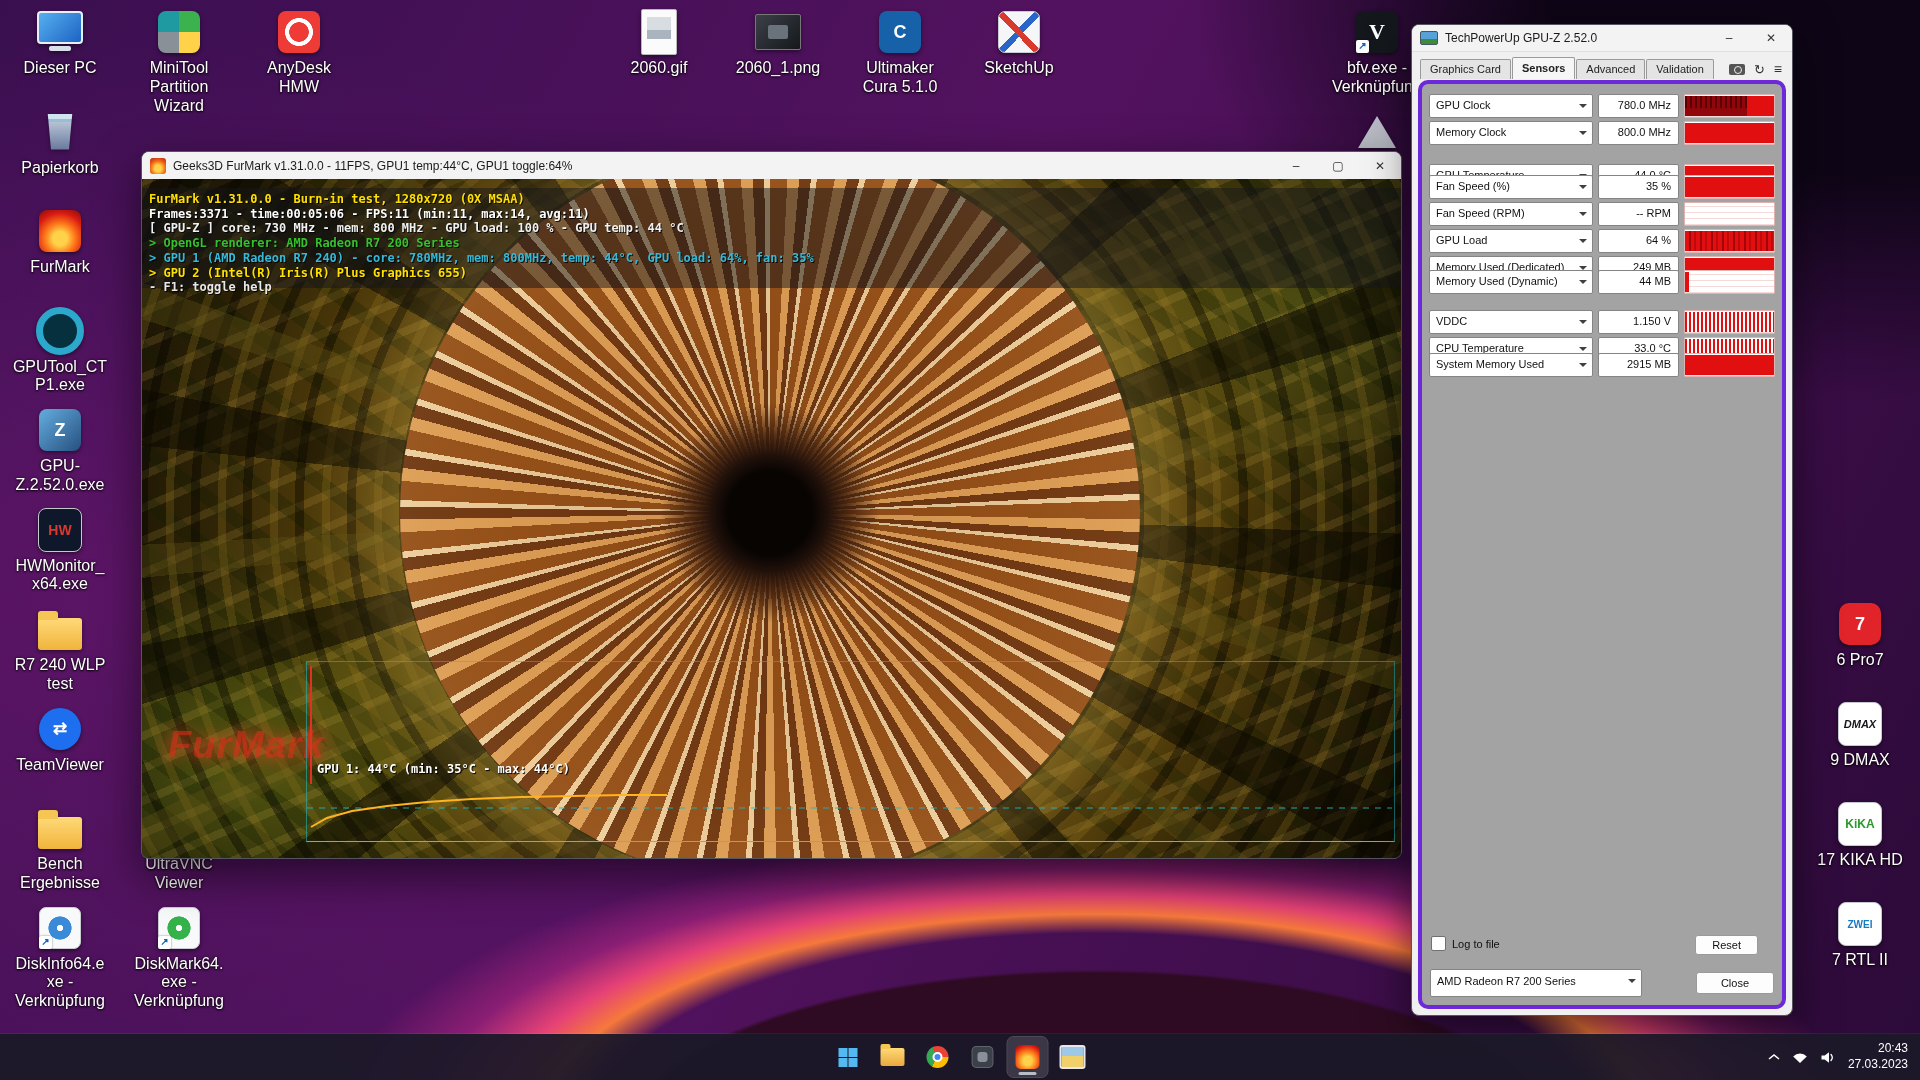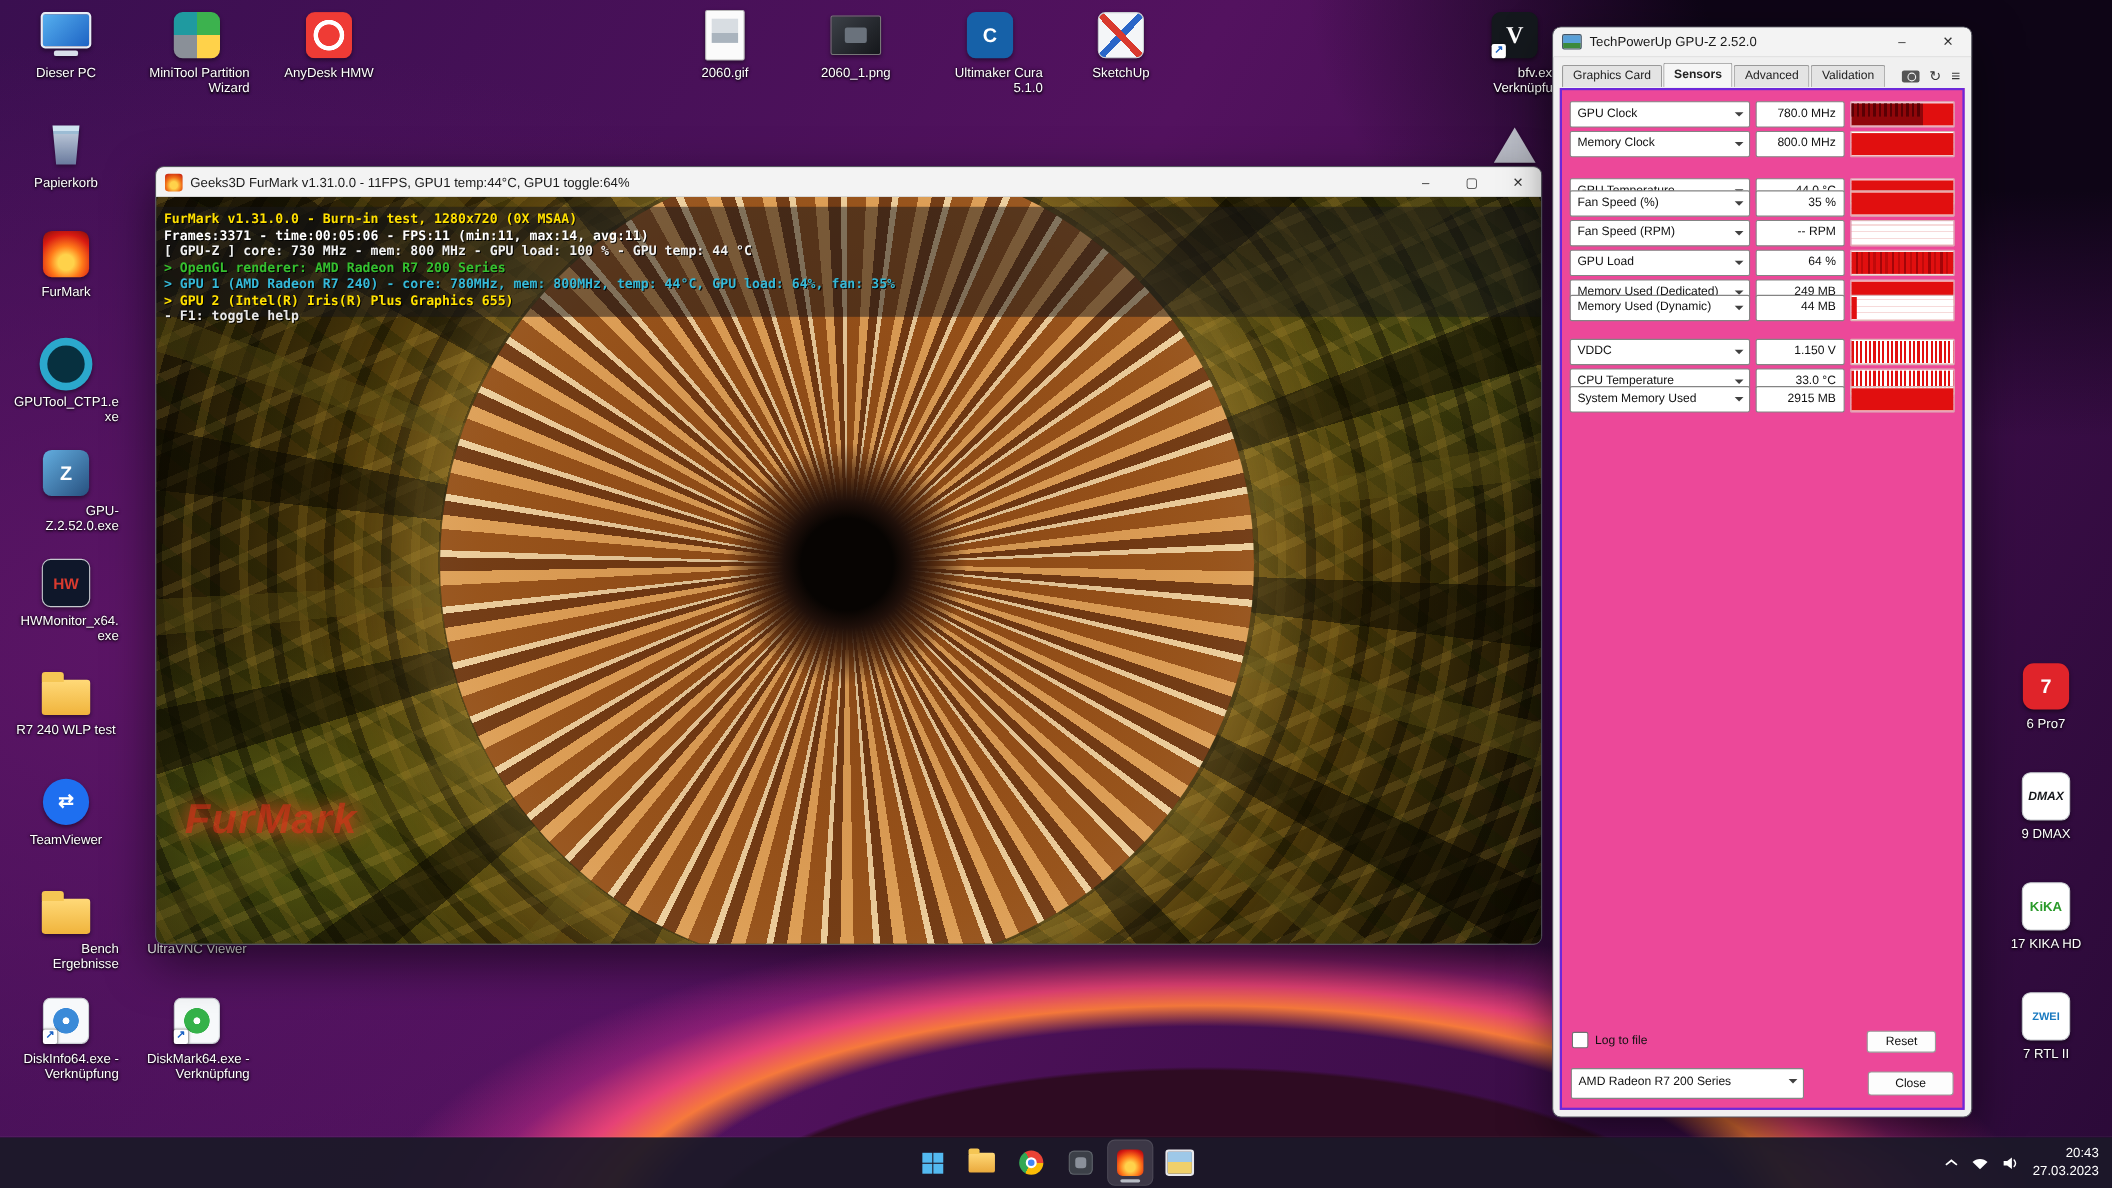--- a/index.html
+++ b/index.html
@@ -12,21 +12,21 @@
       radial-gradient(900px 330px at 57% 106%, #2e0b22 0 52%, rgba(0,0,0,0) 53%),
       radial-gradient(900px 560px at 97% -2%, #0e0516 0 35%, rgba(0,0,0,0) 75%),
       radial-gradient(1200px 800px at 8% 55%, #5c1566 0, rgba(0,0,0,0) 70%),
       linear-gradient(118deg,#3a0f50 0%,#53125f 45%,#2b0a38 100%);
   }
   .desktop{position:absolute;inset:0}
 
   
   .dicon{position:absolute;width:96px;display:flex;flex-direction:column;align-items:center;row-gap:3px;cursor:default;z-index:2}
   .dimg{position:relative;width:48px;height:48px;display:flex;align-items:center;justify-content:center;filter:drop-shadow(0 2px 2px rgba(0,0,0,.45))}
-  .dlabel{font-size:12px;color:#fff;text-align:right;line-height:1.18;text-shadow:0 1px 2px rgba(0,0,0,.95),0 0 3px rgba(0,0,0,.8);max-width:96px;word-wrap:break-word}
+  .dlabel{font-size:16px;color:#fff;text-align:center;line-height:1.18;text-shadow:0 1px 2px rgba(0,0,0,.95),0 0 3px rgba(0,0,0,.8);max-width:96px;word-wrap:break-word}
   .i-sq{width:42px;height:42px;border-radius:8px;display:flex;align-items:center;justify-content:center;color:#fff;font-weight:bold;font-size:18px}
   .i-mon{position:relative;width:42px;height:29px;border:2px solid #e8eef6;border-radius:4px;background:linear-gradient(135deg,#56b0ef,#1d63c4);margin-bottom:10px}
   .i-mon::after{content:"";position:absolute;bottom:-9px;left:50%;transform:translateX(-50%);width:22px;height:5px;background:#d8dfe9;border-radius:2px}
   .i-bin{width:28px;height:36px;background:linear-gradient(180deg,#cfe3f0 0 14%,#9cbcd4 15% 22%,rgba(205,226,240,.85) 23%,rgba(125,158,190,.75));clip-path:polygon(6% 0,94% 0,82% 100%,18% 100%);border-radius:2px}
   .i-flame{width:42px;height:42px;border-radius:8px;background:radial-gradient(circle at 50% 68%,#ffd24a 0 20%,#ff7a1a 42%,#d81a12 72%,#7e0d0a 100%)}
   .i-ring{width:34px;height:34px;border-radius:50%;border:7px solid #2ba8cc;background:#07303f}
   .i-folder{position:relative;width:44px;height:32px;margin-top:10px;background:linear-gradient(180deg,#ffd978,#f0b43c);border-radius:3px}
   .i-folder::before{content:"";position:absolute;top:-7px;left:0;width:20px;height:9px;background:#f5c654;border-radius:3px 3px 0 0}
   .i-page{position:relative;width:34px;height:44px;background:#fbfbfb;border:1px solid #b8b8b8;border-radius:2px}
   .i-page::after{content:"";position:absolute;left:5px;right:5px;top:7px;height:22px;background:linear-gradient(180deg,#d8dde2 0 60%,#aab4be 60%)}
@@ -80,21 +80,21 @@
   #gz-win{left:1411px;top:24px;width:380px;height:990px;z-index:20}
   #gz-win .tbar{height:26px}
   .gz-tabs{position:absolute;left:8px;top:34px;display:flex;font-size:11px;z-index:2}
   .gz-tab{padding:3px 9px 4px;border:1px solid #9a9a9a;border-bottom:none;background:#e4e4e4;color:#222;margin-right:1px;border-radius:2px 2px 0 0}
   .gz-tab.active{background:#f6f6f6;padding-top:4px;margin-top:-2px;font-weight:bold}
   .gz-tools{position:absolute;right:10px;top:37px;display:flex;gap:9px;align-items:center;z-index:2}
   .cam{position:relative;width:16px;height:11px;background:#555;border-radius:2px}
   .cam::after{content:"";position:absolute;left:5px;top:2px;width:6px;height:6px;border:1.5px solid #eee;border-radius:50%}
   .gz-refresh{font-size:13px;color:#333;line-height:1}
   .gz-menu{font-size:14px;color:#333;line-height:1}
-  .gz-panel{position:absolute;left:6px;right:6px;top:55px;bottom:6px;border:2px solid #6d28d9;background:#ec4899;border-radius:0}
+  .gz-panel{position:absolute;left:6px;right:6px;top:55px;bottom:6px;border:4px solid #6d28d9;background:#a3a3a3;border-radius:10px}
   .srow{position:absolute;left:7px;right:7px;height:24px;display:flex;gap:5px}
   .scombo{position:relative;width:140px;background:#fff;border:1px solid #848484;border-radius:2px;font-size:11px;line-height:21px;padding:0 16px 0 6px;color:#111;white-space:nowrap;overflow:hidden;flex:0 0 auto}
   .scombo::after{content:"";position:absolute;right:5px;top:9px;border:4px solid transparent;border-top-color:#404040}
   .sval{width:70px;background:#fff;border:1px solid #848484;border-radius:2px;font-size:11px;line-height:21px;text-align:right;padding:0 7px 0 2px;color:#111;white-space:nowrap;flex:0 0 auto}
   .sbar{flex:1;position:relative;border:1px solid #dcb4b4;border-radius:1px;overflow:hidden;background:repeating-linear-gradient(0deg,#f6dada 0 1px,#fff 1px 6px)}
   .sfill{position:absolute;left:0;top:1px;bottom:1px}
   .bf-solid{background:var(--bar)}
   .bf-stripes{background:repeating-linear-gradient(90deg,var(--bar) 0 2px,#fff 2px 4px)}
   .bf-jagged{background:repeating-linear-gradient(90deg,var(--bar) 0 4px,#a30508 4px 6px,var(--bar) 6px 9px,#c00a0a 9px 11px)}
   .bf-noisy{background:linear-gradient(90deg,#90060a 0 70%,var(--bar) 70%)}
@@ -292,20 +292,28 @@
         <span class="tbtn">▢</span>
         <span class="tbtn">✕</span>
       </span>
     </div>
     <div class="fm-client">
       <div class="fm-env"></div>
       <div class="fm-eye"></div>
       <div class="fm-band"></div>
       <div class="fm-osd" id="fm-osd"><div style="color: rgb(255, 224, 0);">FurMark v1.31.0.0 - Burn-in test, 1280x720 (0X MSAA)</div><div style="color: rgb(255, 255, 255);">Frames:3371 - time:00:05:06 - FPS:11 (min:11, max:14, avg:11)</div><div style="color: rgb(240, 240, 240);">[ GPU-Z ] core: 730 MHz - mem: 800 MHz - GPU load: 100 % - GPU temp: 44 °C</div><div style="color: rgb(53, 192, 47);">&gt; OpenGL renderer: AMD Radeon R7 200 Series</div><div style="color: rgb(53, 185, 216);">&gt; GPU 1 (AMD Radeon R7 240) - core: 780MHz, mem: 800MHz, temp: 44°C, GPU load: 64%, fan: 35%</div><div style="color: rgb(255, 224, 0);">&gt; GPU 2 (Intel(R) Iris(R) Plus Graphics 655)</div><div style="color: rgb(232, 232, 232);">- F1: toggle help</div></div>
       <div class="fm-water">FurMark</div>
+      <div class="fm-graph">
+        <svg width="1085" height="177" viewBox="0 0 1085 177">
+          <line x1="4" y1="4" x2="4" y2="122" stroke="#e03222" stroke-width="2"></line>
+          <line x1="0" y1="146" x2="1085" y2="146" stroke="#20b4bc" stroke-width="1" stroke-dasharray="6 6" opacity="0.9"></line>
+          <polyline points="4,165 20,156 45,149 80,144 120,140 165,137 215,135 265,134 315,133 360,133" fill="none" stroke="#ffb31e" stroke-width="2"></polyline>
+        </svg>
+        <div class="fm-glabel">GPU 1: 44°C (min: 35°C - max: 44°C)</div>
+      </div>
     </div>
   </div>
 
   <div class="win" id="gz-win">
     <div class="tbar">
       <span class="gz-ic"></span>
       <span class="tbar-title">TechPowerUp GPU-Z 2.52.0</span>
       <span class="tbar-btns">
         <span class="tbtn">–</span>
         <span class="tbtn">✕</span>

